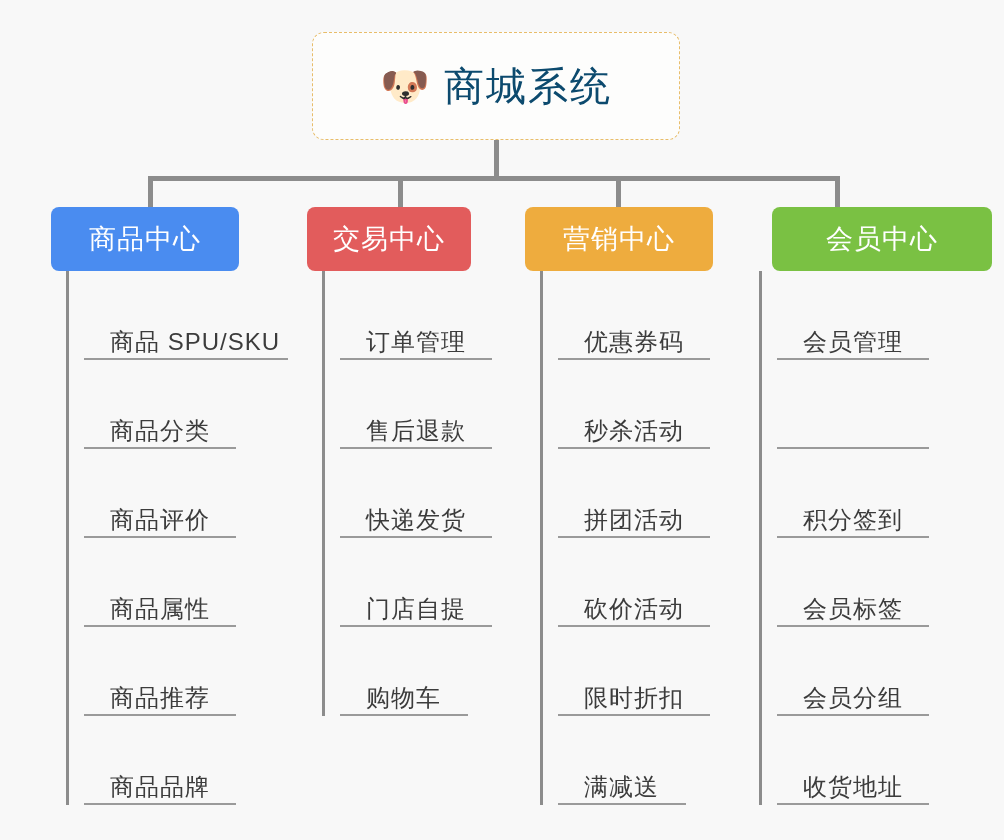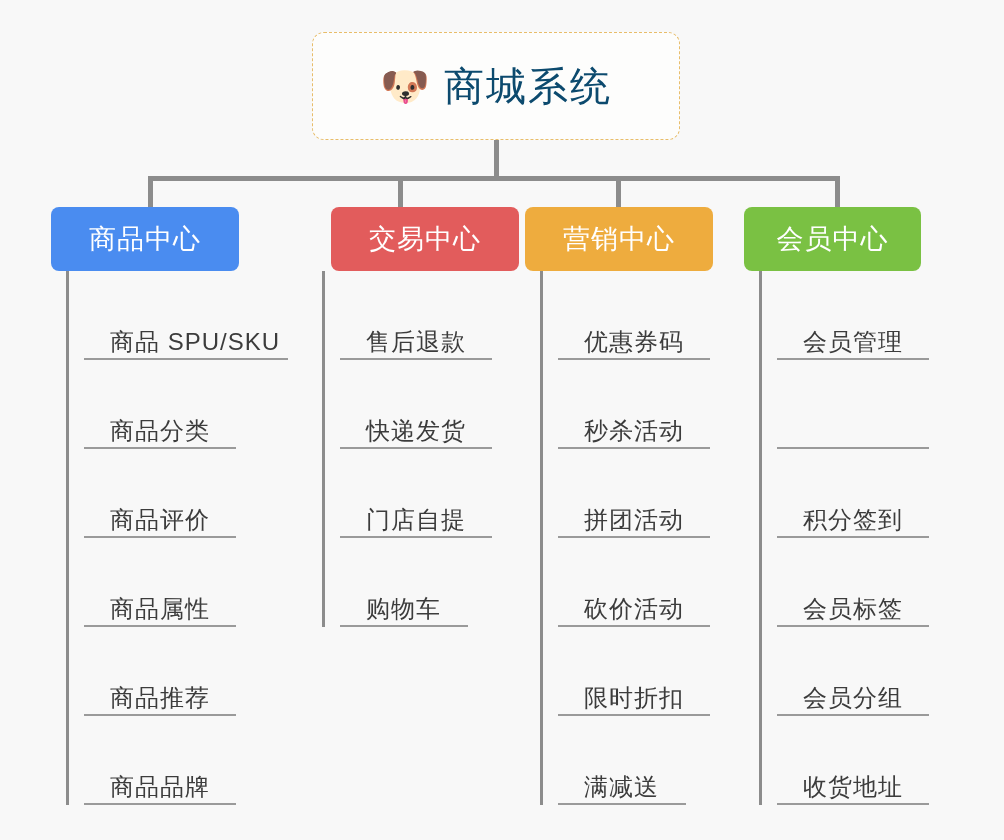--- a/index.html
+++ b/index.html
@@ -90,23 +90,23 @@
     border-radius: 8px;
     display: flex;
     align-items: center;
     justify-content: center;
     color: #ffffff;
     font-size: 27px;
     letter-spacing: 1px;
     white-space: nowrap;
   }
   .branch-1 .branch-header { width: 188px; background: #4a8cf0; }
-  .branch-2 .branch-header { width: 188px; background: #e25c5c; margin-left: 24px; }
+  .branch-2 .branch-header { width: 164px; background: #e25c5c; }
   .branch-3 .branch-header { width: 188px; background: #eeac3e; }
-  .branch-4 .branch-header { width: 177px; background: #78c council; }
+  .branch-4 .branch-header { width: 220px; background: #78c council; margin-left: 28px; }
   .branch-4 .branch-header { background: #78c council; }
   .branch-4 .branch-header { background: #7ac143; }
 
   
   .leaf-list {
     position: relative;
     margin: 0;
     padding: 0 0 0 15px;
     list-style: none;
     border-left: 3px solid #8c8c8c;
@@ -181,20 +181,24 @@
         <span class="leaf-text">商品品牌</span>
         <span class="leaf-underline" style="width: 152px;"></span>
       </li>
     </ul>
   </div>
 
   <div class="branch branch-2">
     <div class="branch-header" style="background: rgb(226, 92, 92);">交易中心</div>
     <ul class="leaf-list">
       <li class="leaf-item">
+        <span class="leaf-text">订单管理</span>
+        <span class="leaf-underline" style="width: 152px;"></span>
+      </li>
+      <li class="leaf-item">
         <span class="leaf-text">售后退款</span>
         <span class="leaf-underline" style="width: 152px;"></span>
       </li>
       <li class="leaf-item">
         <span class="leaf-text">快递发货</span>
         <span class="leaf-underline" style="width: 152px;"></span>
       </li>
       <li class="leaf-item">
         <span class="leaf-text">门店自提</span>
         <span class="leaf-underline" style="width: 152px;"></span>

